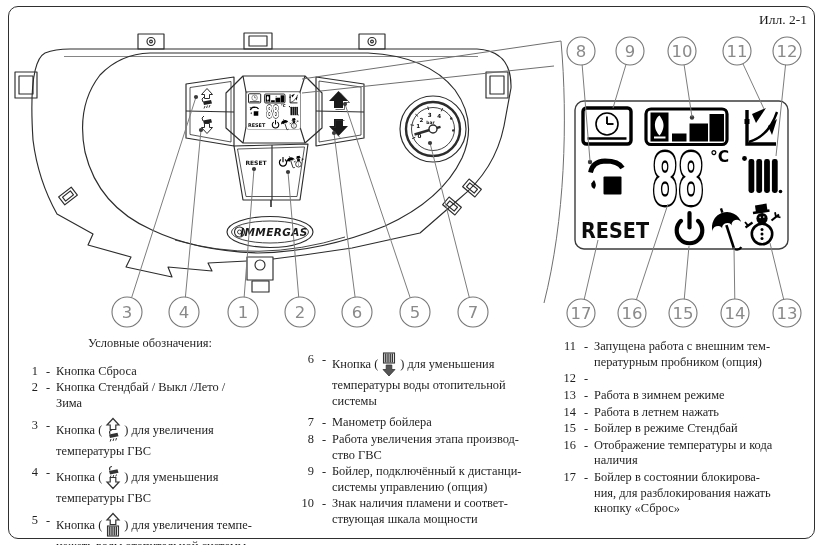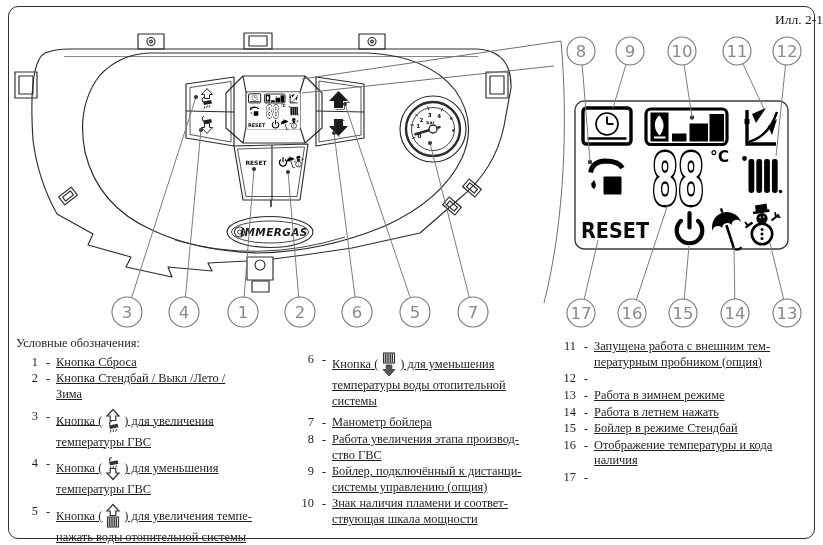--- a/index.html
+++ b/index.html
@@ -1,27 +1,27 @@
 <!DOCTYPE html>
 <html><head>
 <meta charset="utf-8">
 <style>
   html,body{margin:0;padding:0;background:#fff;}
   body{width:823px;height:545px;position:relative;overflow:hidden;
        font-family:"Liberation Serif",serif;color:#1f1f1f;}
   .page-border{position:absolute;left:8px;top:6px;width:805px;height:531px;
        border:1.3px solid #2f2f2f;border-radius:10px;pointer-events:none;}
-  .fig-label{position:absolute;top:12px;right:0;font-size:13.5px;color:#1a1a1a;}
+  .fig-label{position:absolute;top:12px;right:16px;font-size:13.5px;color:#1a1a1a;}
   svg.figure{position:absolute;left:0;top:0;}
   .legend-col{position:absolute;font-size:12.4px;line-height:1.26;}
-  .legend-title{margin:0 0 3px 0;}
+  .legend-title{margin:0 0 12px 0;text-align:center;}
   .item{display:grid;grid-template-columns:24px 16px 1fr;margin:1px 0;}
   .item .n{text-align:right;padding-right:2px;}
   .item .d{text-align:center;}
-  .item .t, .item .t span{white-space:pre-line;text-decoration:underline;}
+  .item .t, .item .t span{white-space:pre-line;}
   .item.ico{margin:6px 0;}
   svg.gi{vertical-align:middle;margin:0 1px;position:relative;top:-1px;}
   text{font-family:"DejaVu Sans",sans-serif;}
 </style>
 </head>
 <body>
 
 <div class="page-border"></div>
 <div class="fig-label">Илл. 2-1</div>
 
@@ -425,14 +425,17 @@
   </div>
   <div class="item">
     <span class="n">16</span>
       <span class="d">-</span>
       <span class="t">Отображение температуры и кода
 наличия</span>
   </div>
   <div class="item">
     <span class="n">17</span>
       <span class="d">-</span>
+      <span class="t">Бойлер в состоянии блокирова-
+ния, для разблокирования нажать
+кнопку «Сброс»</span>
   </div>
 </div>
 
 </body></html>

